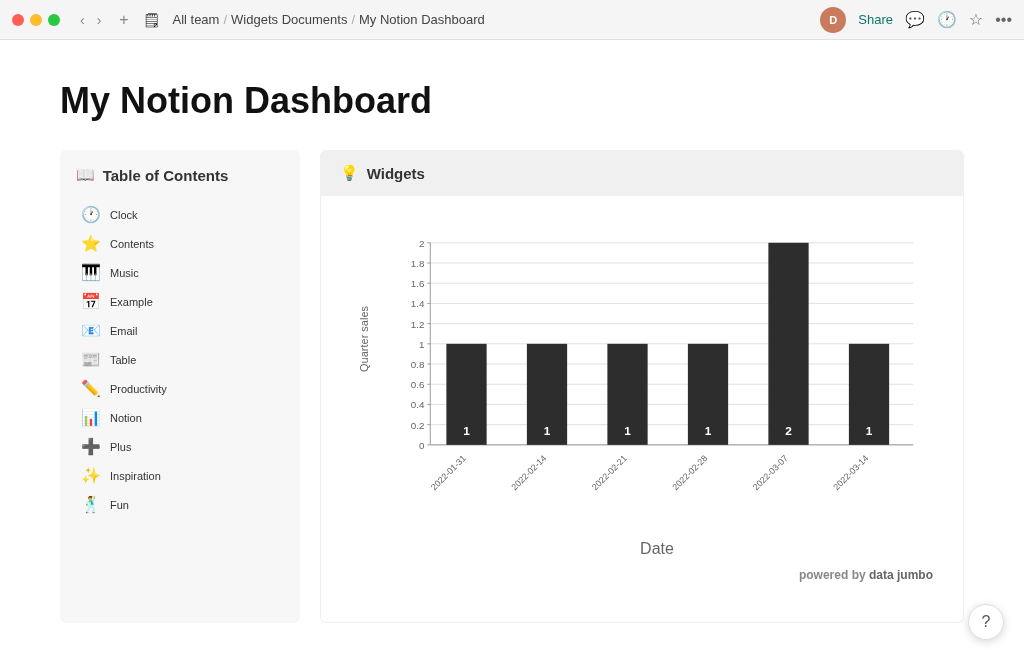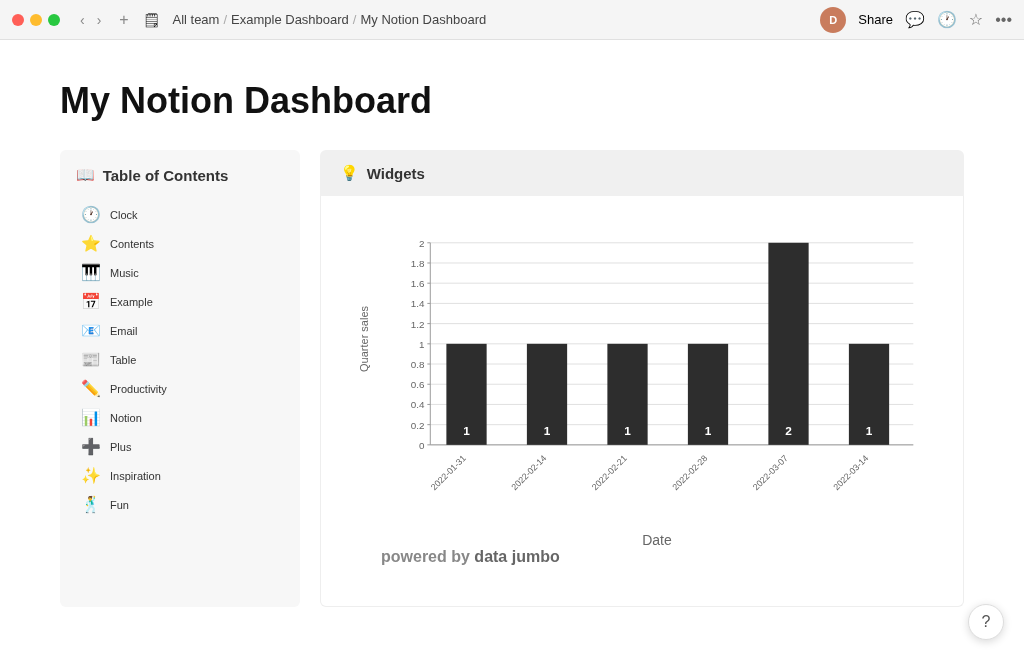--- a/index.html
+++ b/index.html
@@ -21,21 +21,21 @@
     .tl-yellow { background: #febc2e; }
     .tl-green { background: #28c840; }
     .titlebar-nav { display: flex; gap: 4px; margin-left: 8px; }
     .nav-btn { background: none; border: none; cursor: pointer; color: #888; font-size: 14px; padding: 2px 4px; }
     .nav-btn:disabled { color: #ccc; }
     .titlebar-add { background: none; border: none; cursor: pointer; color: #888; font-size: 16px; padding: 2px 6px; }
     .titlebar-breadcrumb { display: flex; align-items: flex-start; gap: 4px; font-size: 13px; color: #444; margin-left: 4px; flex: 1; }
     .breadcrumb-sep { color: #aaa; }
     .titlebar-actions { display: flex; align-items: center; gap: 12px; margin-left: auto; }
     .avatar { width: 26px; height: 26px; border-radius: 50%; background: #c97c5d; display: flex; align-items: center; justify-content: center; font-size: 11px; color: white; font-weight: bold; }
-    .share-btn { background: none; border: none; cursor: pointer; font-size: 13px; color: #000000; font-weight: 500; }
+    .share-btn { background: none; border: none; cursor: pointer; font-size: 13px; color: #0f766e; font-weight: 500; }
     .icon-btn { background: none; border: none; cursor: pointer; color: #666; font-size: 16px; }
 
     
     .content { padding: 40px 60px 20px 60px; height: calc(660px - 40px); overflow-y: auto; }
     .page-title { font-size: 36px; font-weight: 700; color: #111; margin-bottom: 28px; }
 
     
     .main-layout { display: flex; gap: 20px; }
 
     
@@ -92,29 +92,30 @@
       left: -50px;
       top: 50%;
       transform: rotate(-90deg) translateX(50%);
       font-size: 11px;
       color: #666;
       white-space: nowrap;
     }
 
     .x-axis-label {
       text-align: center;
-      font-size: 14px;
+      font-size: 16px;
       color: #666;
-      margin-top: 16px;
+      margin-top: 24px;
     }
 
     .powered-by {
-      text-align: left;
-      font-size: 16px;
+      text-align: right;
+      font-size: 12px;
       color: #aaa;
+      margin-top: 10px;
     }
     .powered-by span { font-weight: 700; color: #888; }
 
     
     .help-btn {
       position: fixed;
       bottom: 20px;
       right: 20px;
       width: 36px;
       height: 36px;
@@ -141,21 +142,21 @@
   </div>
   <div class="titlebar-nav">
     <button class="nav-btn">‹</button>
     <button class="nav-btn">›</button>
   </div>
   <button class="titlebar-add">+</button>
   <div class="breadcrumb-icon" style="font-size:14px;">🗒</div>
   <div class="titlebar-breadcrumb">
     <span>All team</span>
     <span class="breadcrumb-sep">/</span>
-    <span>Example Dashboard</span>
+    <span>Widgets Documents</span>
     <span class="breadcrumb-sep">/</span>
     <span>My Notion Dashboard</span>
   </div>
   <div class="titlebar-actions">
     <div class="avatar">D</div>
     <button class="share-btn">Share</button>
     <button class="icon-btn">💬</button>
     <button class="icon-btn">🕐</button>
     <button class="icon-btn">☆</button>
     <button class="icon-btn">•••</button>

